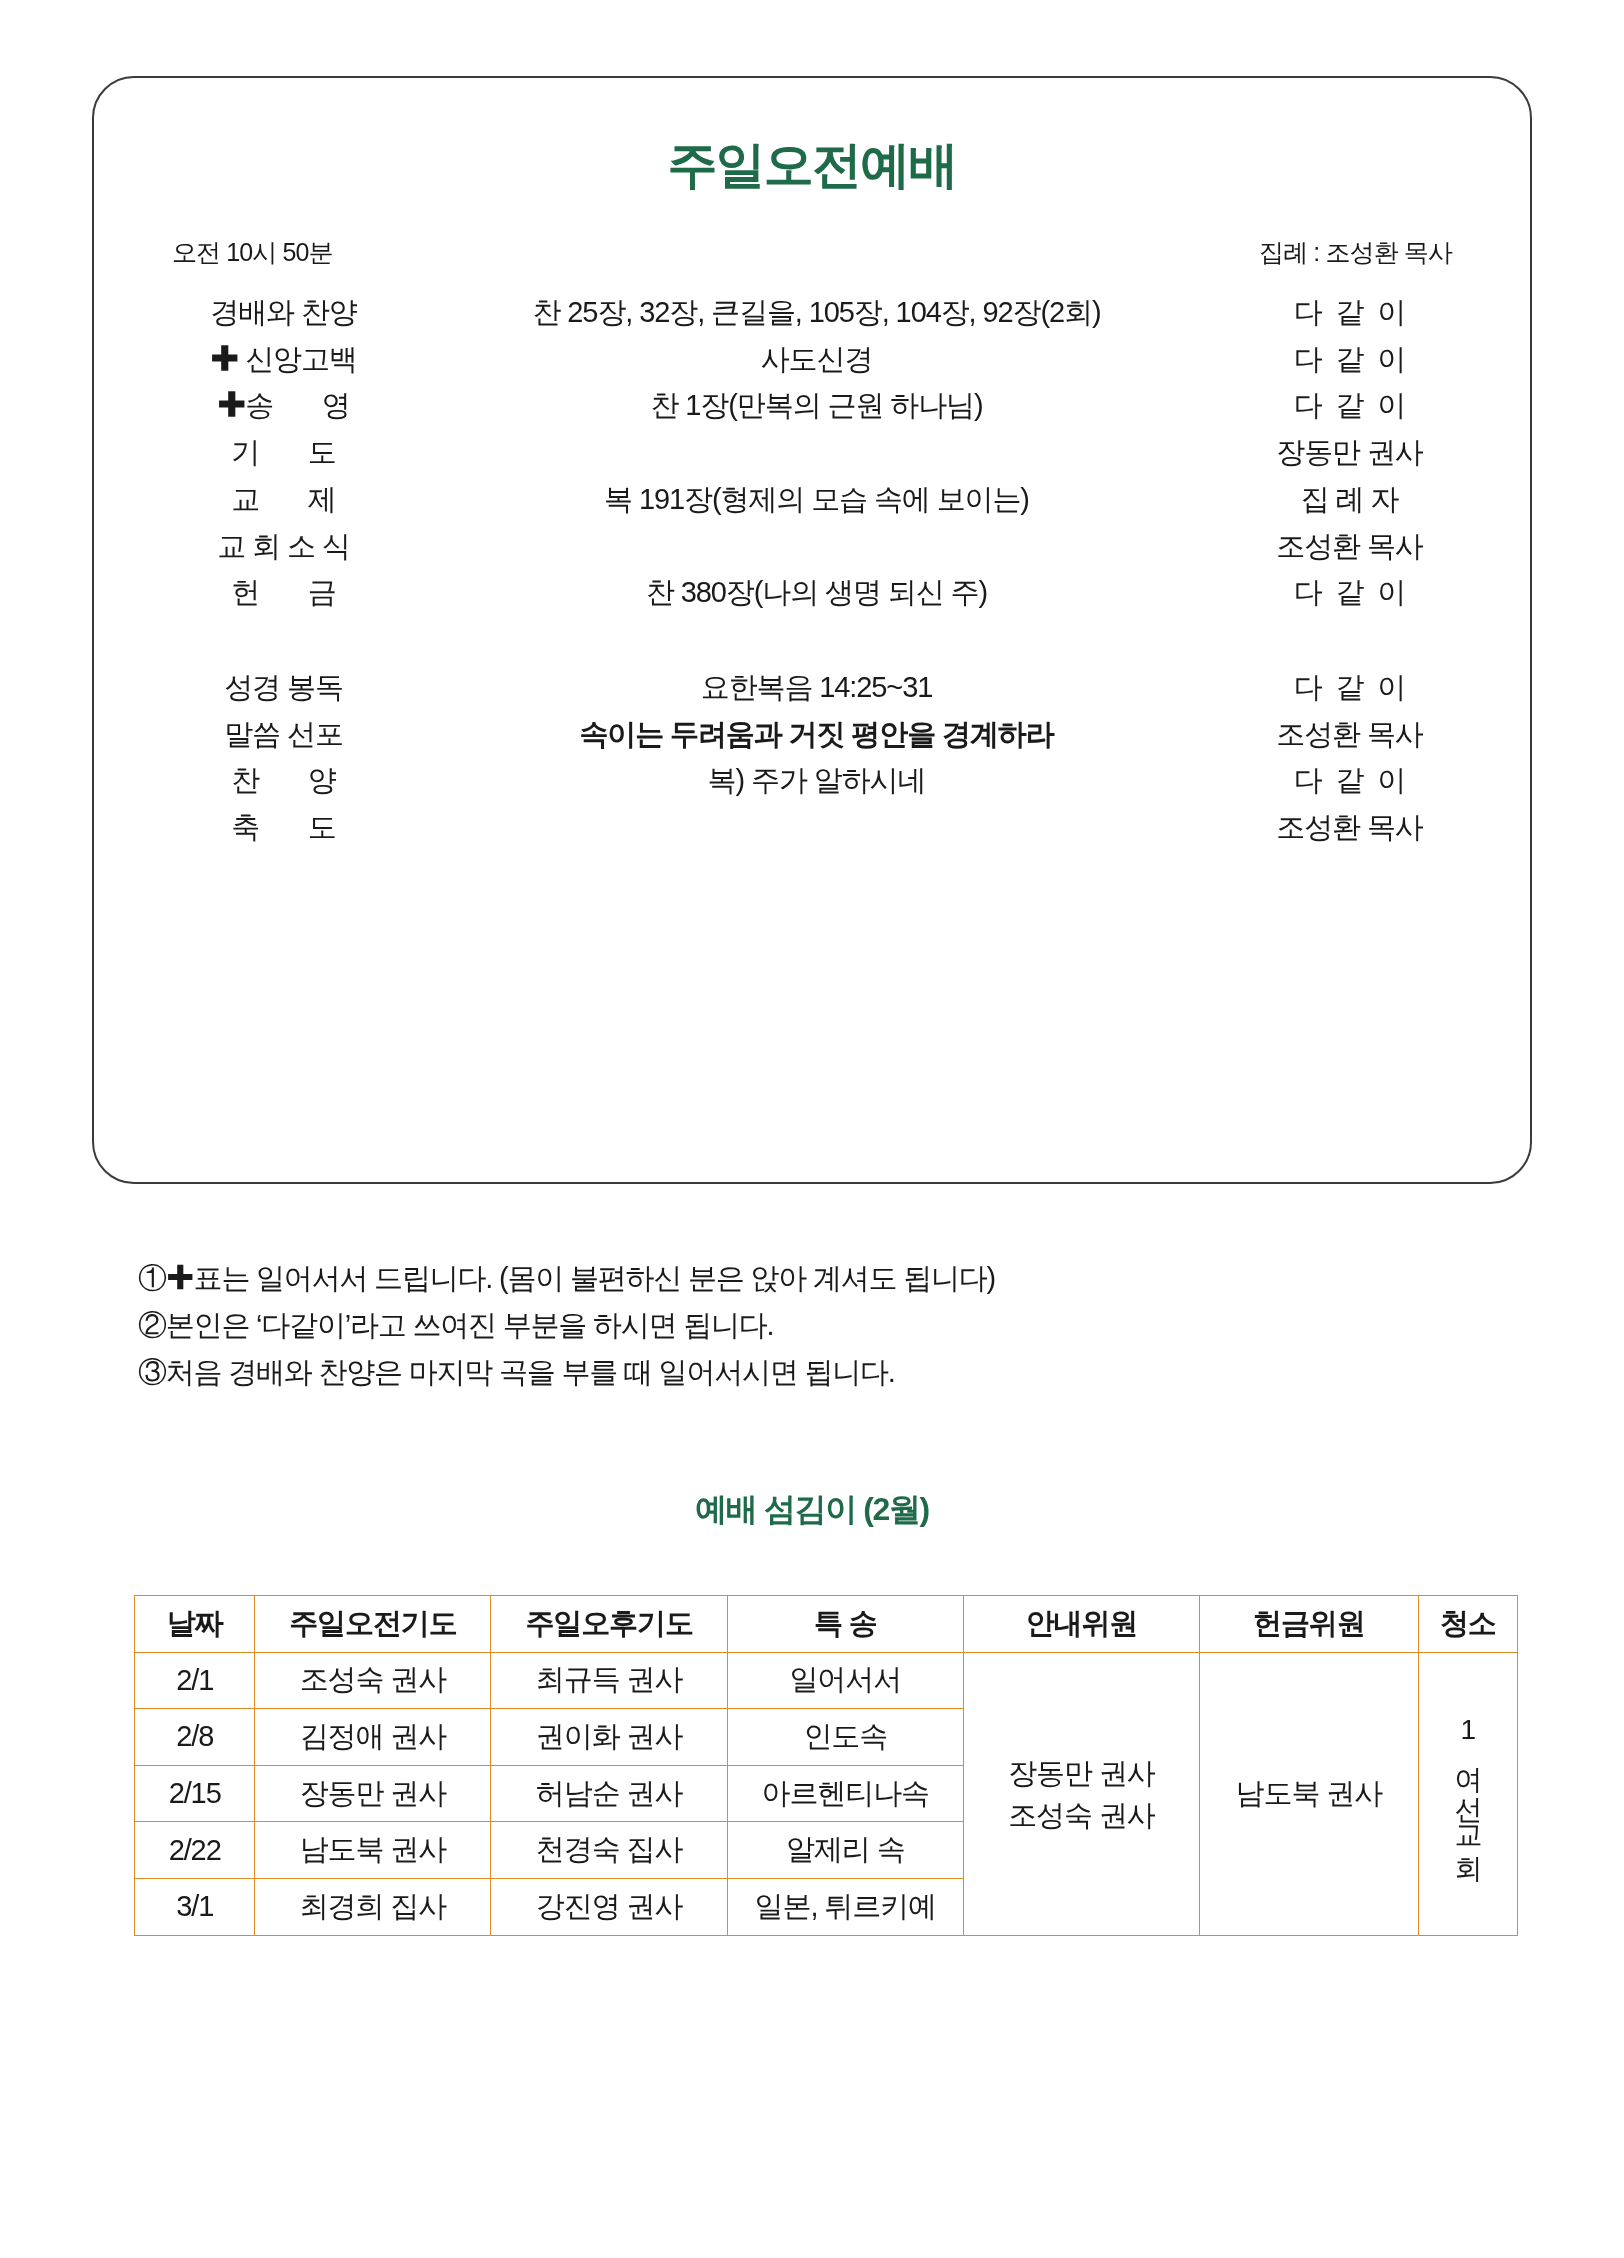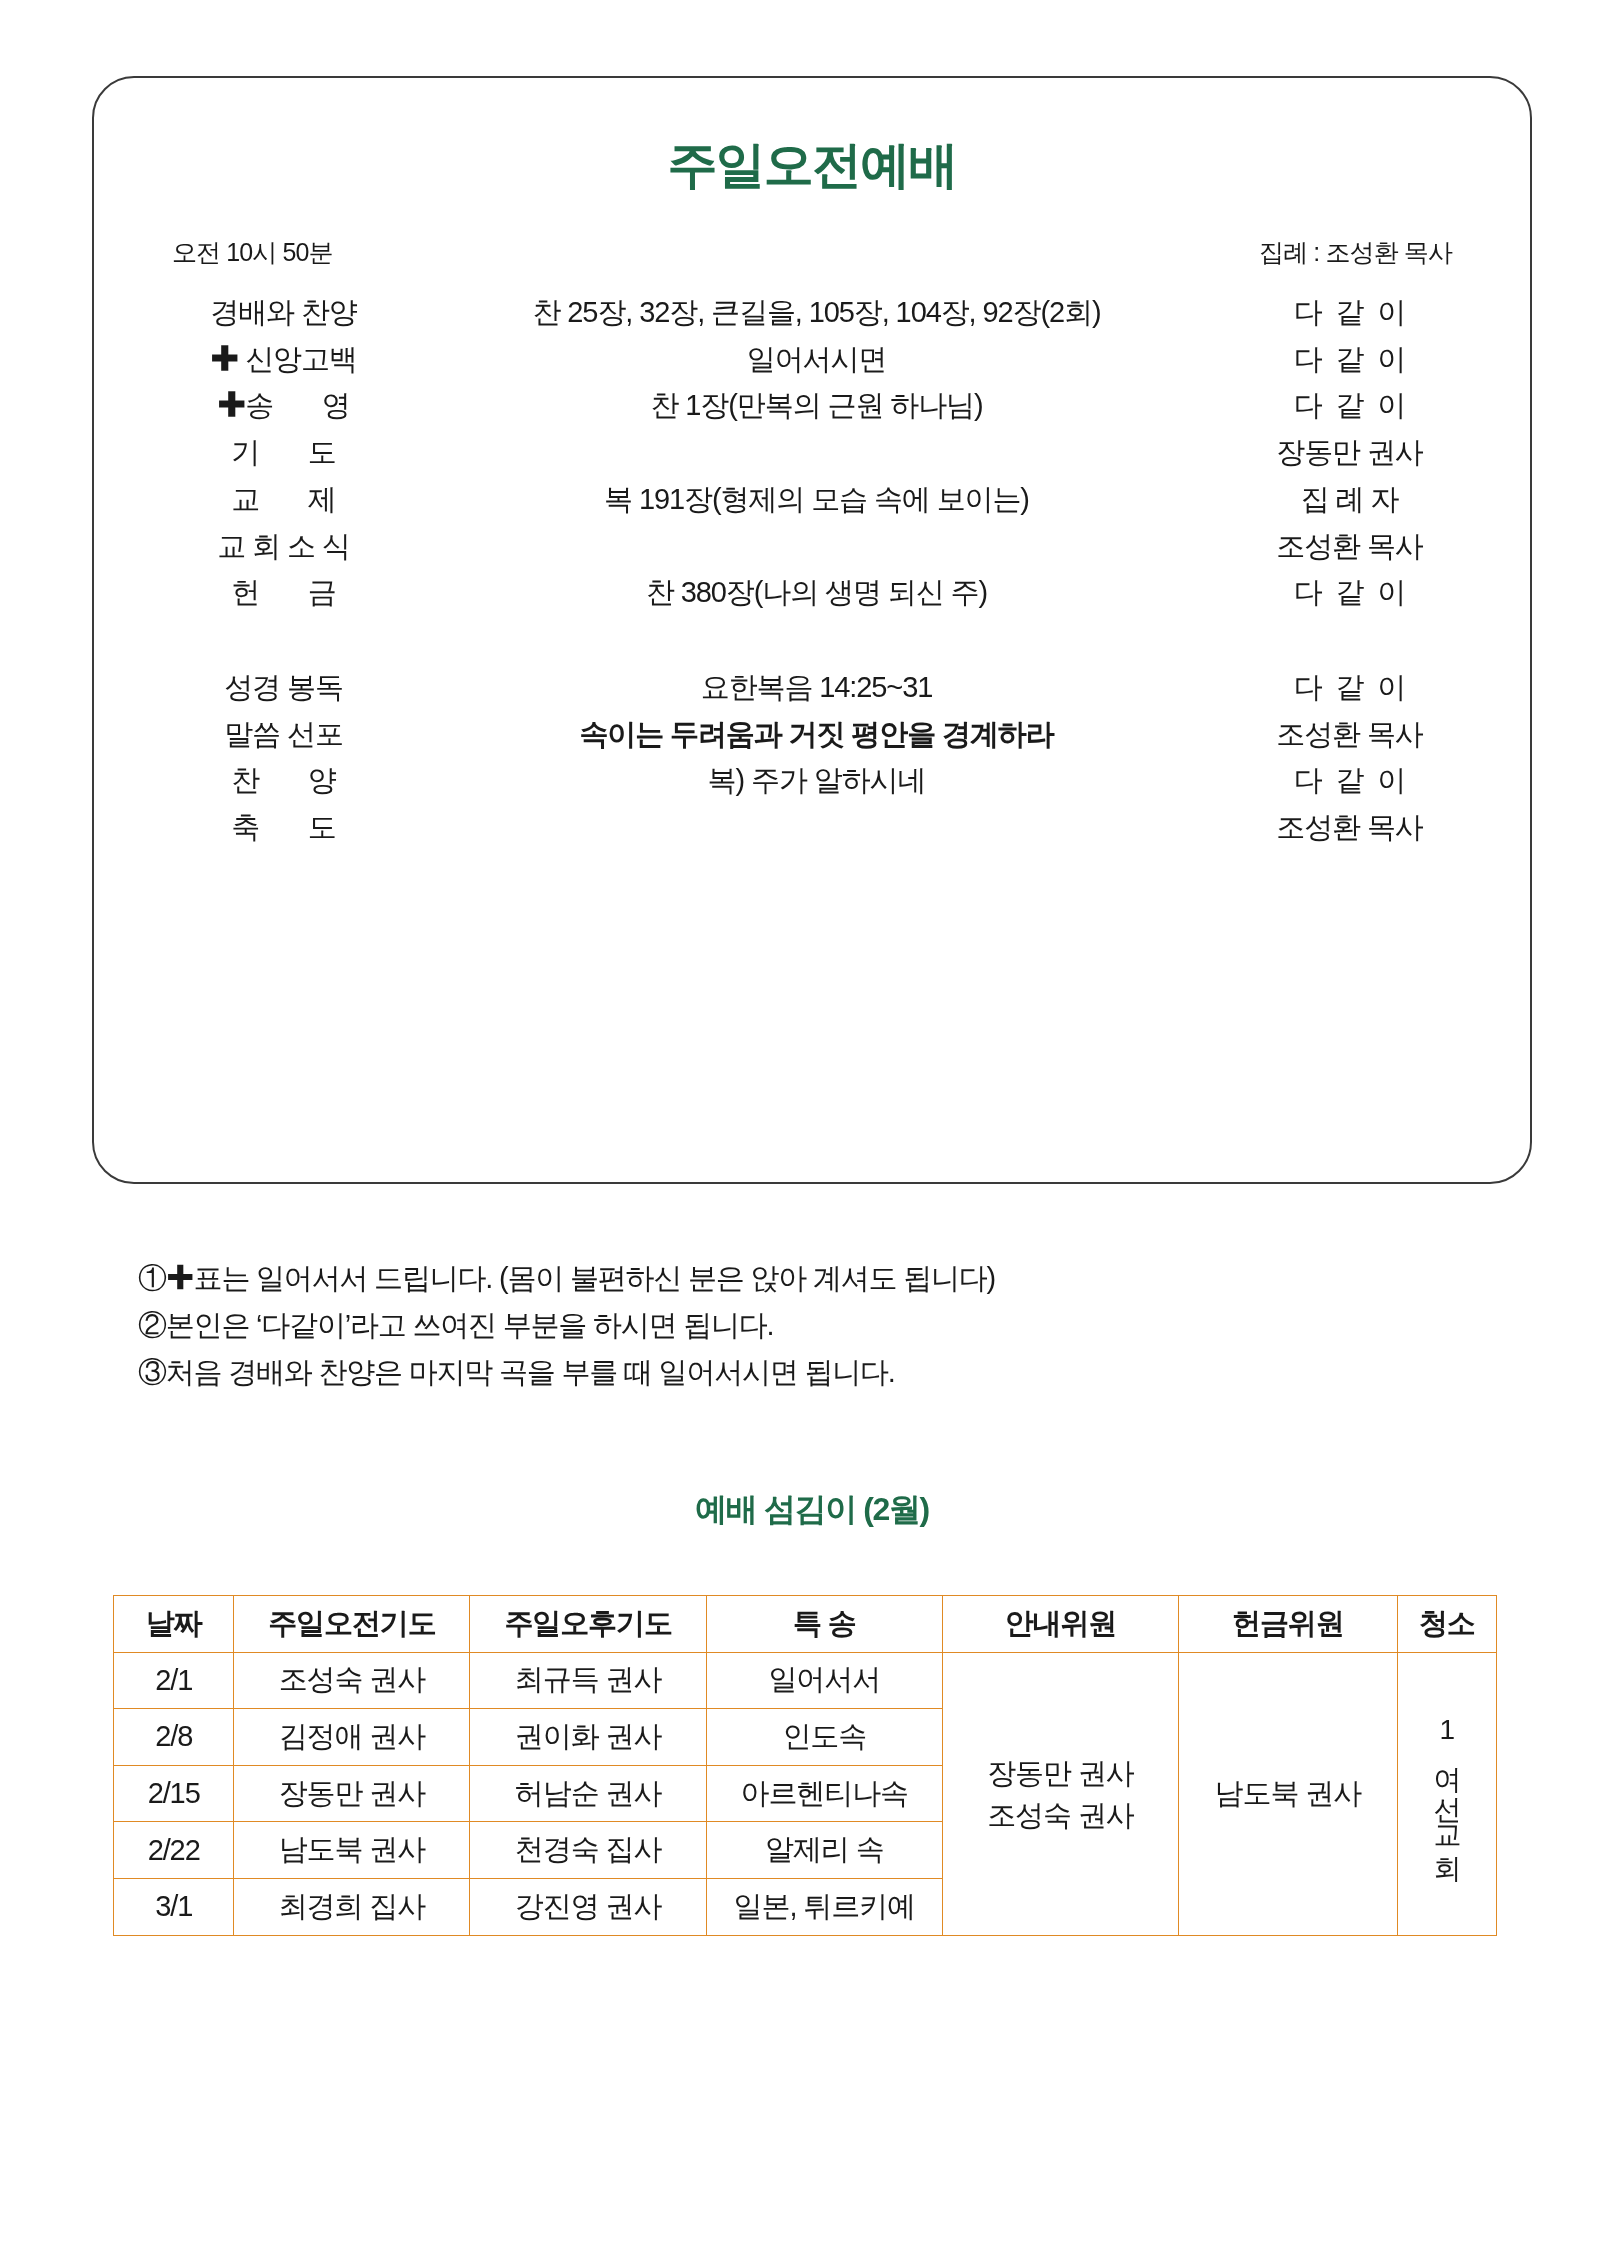--- a/index.html
+++ b/index.html
@@ -115,21 +115,21 @@
     width: 100%;
     text-align: center;
     font-size: 32px;
     font-weight: bold;
     color: #1f6b49;
     letter-spacing: -1.4px;
   }
 
   .servants-table {
     position: absolute;
-    left: 113px;
+    left: 134px;
     top: 1595px;
     width: 1384px;
     border-collapse: collapse;
     table-layout: fixed;
   }
   .servants-table th,
   .servants-table td {
     border: 1.8px solid #e08a24;
     text-align: center;
     font-size: 29px;
@@ -172,21 +172,21 @@
       <tbody>
 
         <tr>
           <td class="col-item">경배와 찬양</td>
           <td class="col-detail">찬 25장, 32장, 큰길을, 105장, 104장, 92장(2회)</td>
           <td class="col-who">다  같  이</td>
         </tr>
 
         <tr>
           <td class="col-item"><span class="cross">✚</span> <span>신앙고백</span></td>
-          <td class="col-detail">일어서시면</td>
+          <td class="col-detail">사도신경</td>
           <td class="col-who">다  같  이</td>
         </tr>
 
         <tr>
           <td class="col-item"><span class="cross">✚</span><span>송       영</span></td>
           <td class="col-detail">찬 1장(만복의 근원 하나님)</td>
           <td class="col-who">다  같  이</td>
         </tr>
 
         <tr>

